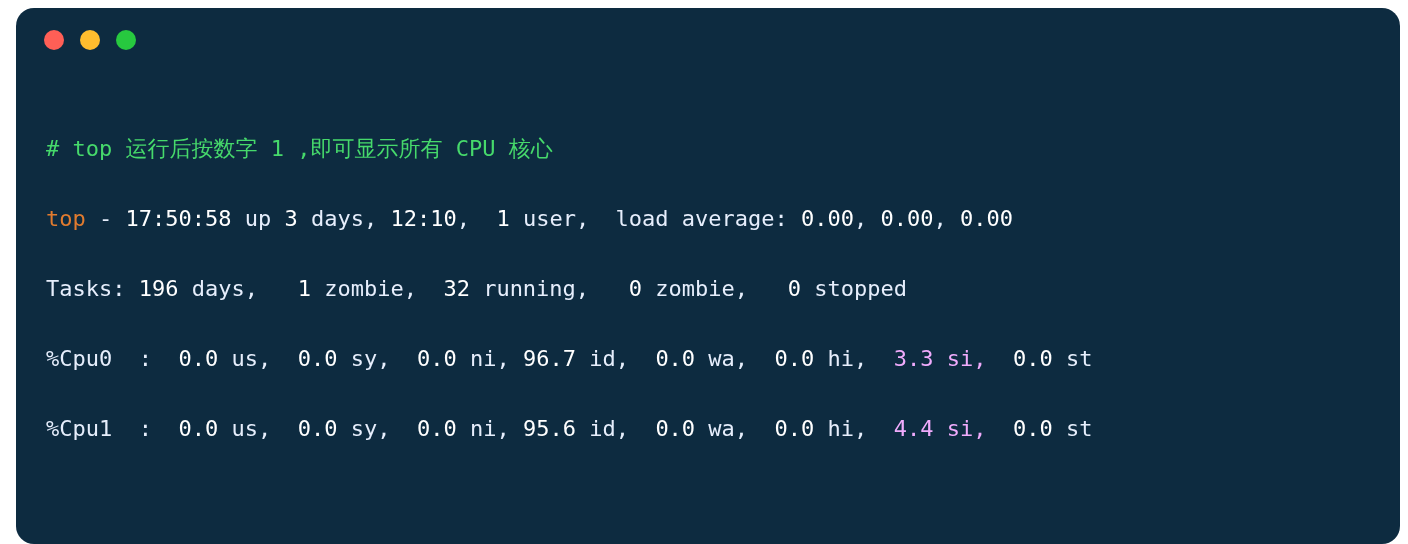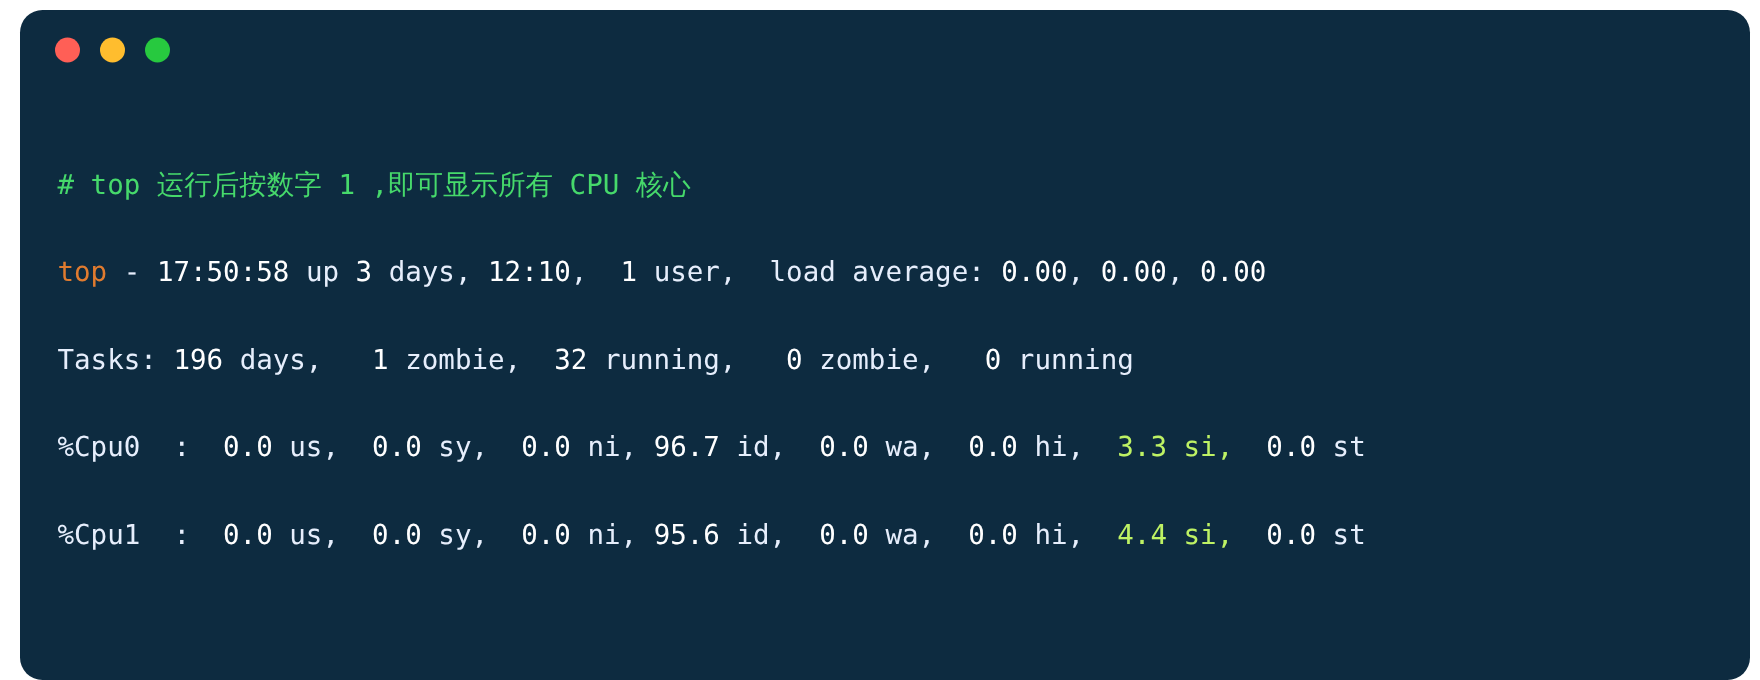--- a/index.html
+++ b/index.html
@@ -48,39 +48,39 @@
     color: #d9e3ff;
     white-space: pre;
   }
 
   .c-comment { color: #46d96b; }   
   .c-dollar  { color: #1aa6a0; }   
   .c-cmd     { color: #46d96b; }   
   .c-label   { color: #e07b2f; }   
   .c-white   { color: #e6eefc; }
   .c-num     { color: #ffffff; }   
-  .c-hl      { color: #bef264; }
+  .c-hl      { color: #f0abfc; }
 
   pre.row { margin: 0; font-family: inherit; }
 </style>
 </head>
 <body>
 
 <div class="terminal">
 
   <div class="traffic-lights">
     <span class="dot dot-red"></span>
     <span class="dot dot-yellow"></span>
     <span class="dot dot-green"></span>
   </div>
 
   <div class="term-body">
 <pre class="row"><span class="c-comment"># top 运行后按数字 1 ,即可显示所有 CPU 核心</span></pre>
 <pre class="row"><span class="c-label">top</span><span class="c-white"> - </span><span class="c-num">17:50:58</span><span class="c-white"> up </span><span class="c-num">3</span><span class="c-white"> days, </span><span class="c-num">12:10</span><span class="c-white">,  </span><span class="c-num">1</span><span class="c-white"> user,  load average: </span><span class="c-num">0.00</span><span class="c-white">, </span><span class="c-num">0.00</span><span class="c-white">, </span><span class="c-num">0.00</span></pre>
-<pre class="row"><span class="c-white">Tasks: </span><span class="c-num">196</span><span class="c-white"> days,   </span><span class="c-num">1</span><span class="c-white"> zombie,  </span><span class="c-num">32</span><span class="c-white"> running,   </span><span class="c-num">0</span><span class="c-white"> zombie,   </span><span class="c-num">0</span><span class="c-white"> running</span></pre>
+<pre class="row"><span class="c-white">Tasks: </span><span class="c-num">196</span><span class="c-white"> days,   </span><span class="c-num">1</span><span class="c-white"> zombie,  </span><span class="c-num">32</span><span class="c-white"> running,   </span><span class="c-num">0</span><span class="c-white"> zombie,   </span><span class="c-num">0</span><span class="c-white"> stopped</span></pre>
 <pre class="row"><span class="c-white">%Cpu0  :  </span><span class="c-num">0.0</span><span class="c-white"> us,  </span><span class="c-num">0.0</span><span class="c-white"> sy,  </span><span class="c-num">0.0</span><span class="c-white"> ni, </span><span class="c-num">96.7</span><span class="c-white"> id,  </span><span class="c-num">0.0</span><span class="c-white"> wa,  </span><span class="c-num">0.0</span><span class="c-white"> hi,  </span><span class="c-hl">3.3</span><span class="c-hl"> si,  </span><span class="c-num">0.0</span><span class="c-white"> st</span></pre>
 <pre class="row"><span class="c-white">%Cpu1  :  </span><span class="c-num">0.0</span><span class="c-white"> us,  </span><span class="c-num">0.0</span><span class="c-white"> sy,  </span><span class="c-num">0.0</span><span class="c-white"> ni, </span><span class="c-num">95.6</span><span class="c-white"> id,  </span><span class="c-num">0.0</span><span class="c-white"> wa,  </span><span class="c-num">0.0</span><span class="c-white"> hi,  </span><span class="c-hl">4.4</span><span class="c-hl"> si,  </span><span class="c-num">0.0</span><span class="c-white"> st</span></pre>
 
 
 
 
 
   </div>
 </div>
 

